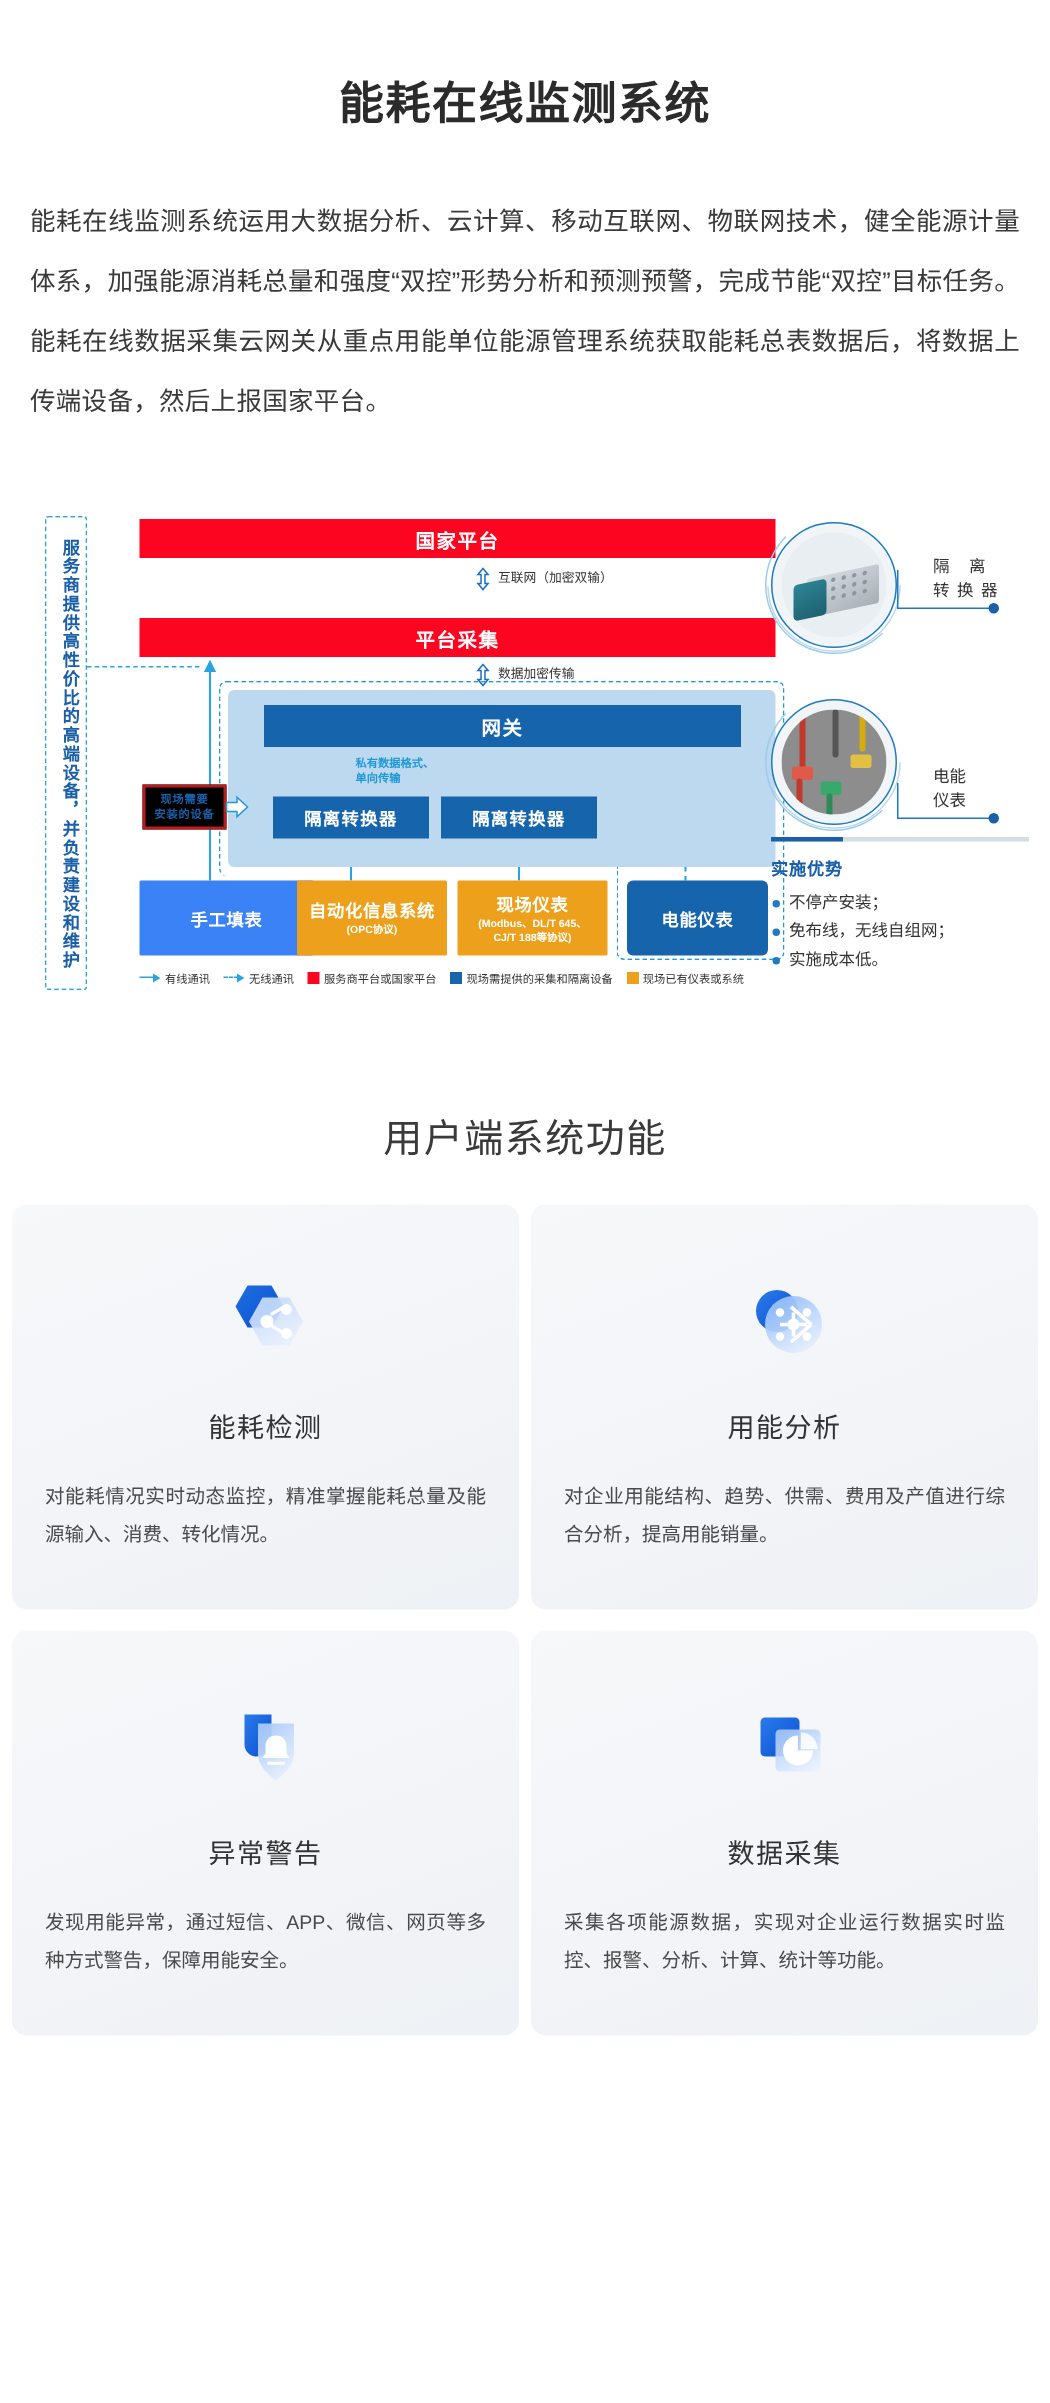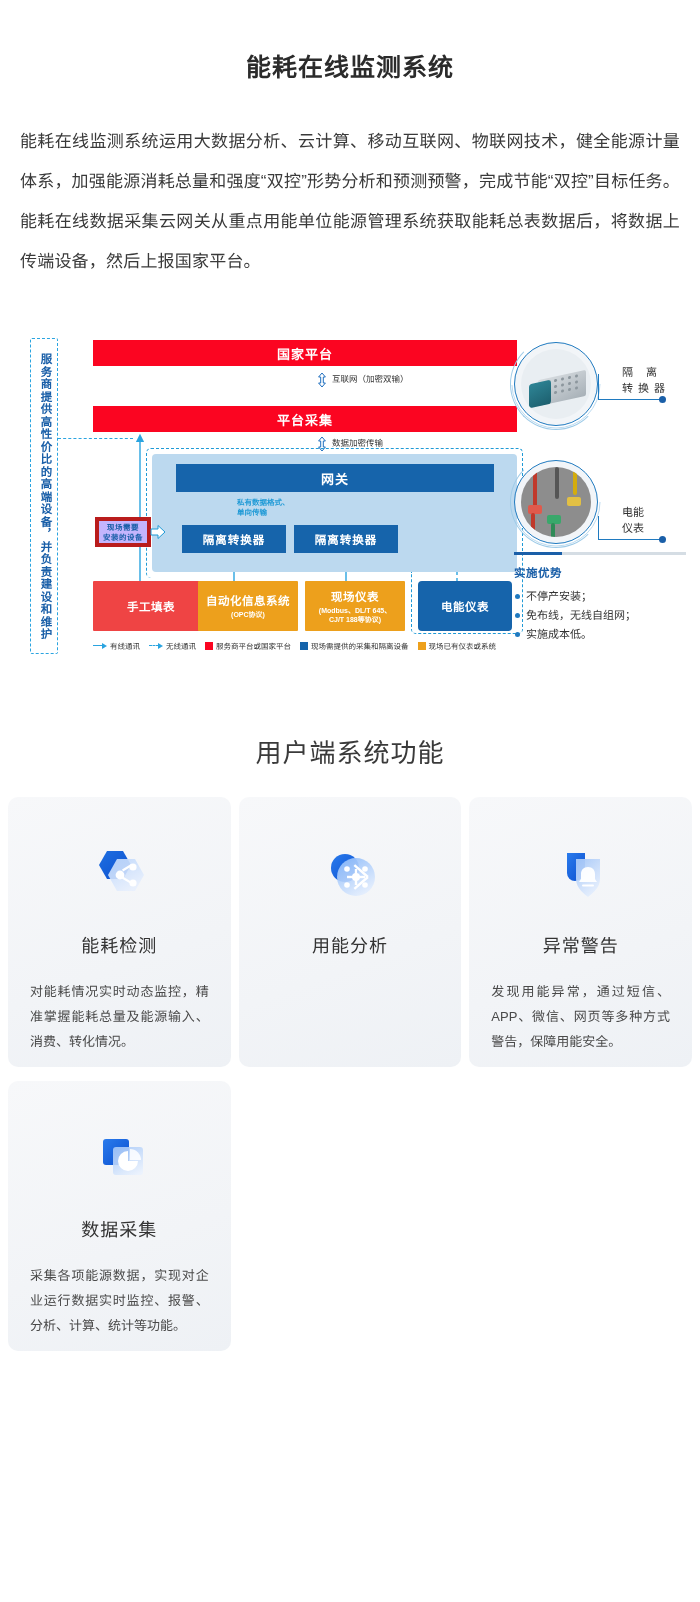--- a/index.html
+++ b/index.html
@@ -9,21 +9,21 @@
     width:700px; height:1602px; position:relative;
     background:#ffffff;
     font-family:"Liberation Sans","DejaVu Sans",sans-serif;
     color:#333;
     overflow:hidden;
   }
 
   
   .page-title{
     text-align:center;
-    font-size:25px;
+    font-size:30px;
     font-weight:bold;
     color:#2b2b2b;
     letter-spacing:1px;
     margin:52px 0 0 0;
     line-height:1.2;
   }
   .intro{
     margin:40px 20px 0 20px;
     font-size:17px;
     line-height:40px;
@@ -129,23 +129,23 @@
   .note-private{
     position:absolute; left:225px; top:172px;
     font-size:7.5px; font-weight:bold; color:#1f9ad6;
     line-height:9.5px;
   }
 
   
   .callout{
     position:absolute; left:83px; top:191px;
     width:56px; height:30px;
-    border:4px solid #b91c1c;
-    background:#c4b5fd;
-    display:flex; align-items:flex-end; justify-content:center;
+    border:2px solid #b91c1c;
+    background:#000000;
+    display:flex; align-items:center; justify-content:center;
     text-align:center;
     font-size:7.5px;
     line-height:10px;
     color:#1a5fa8;
     font-weight:bold;
     letter-spacing:.5px;
   }
   .callout-arrow{
     position:absolute; left:138px; top:198px;
     width:16px; height:16px;
@@ -153,21 +153,21 @@
 
   
   .src-box{
     position:absolute;
     top:255px; height:50px;
     color:#fff;
     display:flex; flex-direction:column; align-items:center; justify-content:center;
     text-align:center;
     border-radius:1px;
   }
-  #src-manual  { left:81px;  width:116px;  background:#ef4444; }
+  #src-manual  { left:81px;  width:116px;  background:#3b82f6; }
   #src-auto    { left:186px; width:100px; background:#eda01c; }
   #src-field   { left:293px; width:100px; background:#eda01c; }
   #src-power   { left:406px; width:94px;  background:#1664ab; border-radius:4px; }
   .src-title{ font-size:11.5px; font-weight:bold; letter-spacing:.5px; }
   .src-sub{ font-size:7px; line-height:9.5px; margin-top:2px; font-weight:bold; }
 
   
   .legend{
     position:absolute; left:81px; top:314px;
     display:flex; align-items:flex-start; gap:9px;
@@ -299,21 +299,21 @@
     text-align:center;
     margin:66px 0 0 0;
     font-size:26px;
     color:#3a3a3a;
     font-weight:normal;
     letter-spacing:1px;
   }
   .cards{
     margin:28px 8px 0 8px;
     display:grid;
-    grid-template-columns:1fr 1fr 1fr;
+    grid-template-columns:1fr 1fr;
     gap:14px 8px;
   }
   .card{
     background:linear-gradient(160deg,#f7f8fa 0%,#f2f4f7 60%,#eef1f5 100%);
     border-radius:10px;
     height:270px;
     padding:44px 22px 0 22px;
     text-align:center;
   }
   .card-icon{
@@ -580,20 +580,21 @@
           <circle cx="33" cy="44" r="2.8"></circle>
           <circle cx="51" cy="44" r="2.8"></circle>
           <rect x="33" y="34.8" width="18" height="2.4"></rect>
           <rect x="40.8" y="28" width="2.4" height="16"></rect>
           <rect x="33" y="27" width="18" height="2.4" transform="rotate(41 42 36)"></rect>
           <rect x="33" y="42.6" width="18" height="2.4" transform="rotate(-41 42 36)"></rect>
         </g>
       </svg>
     </div>
     <div class="card-title">用能分析</div>
+    <div class="card-desc">对企业用能结构、趋势、供需、费用及产值进行综合分析，提高用能销量。</div>
   </div>
 
   <div class="card">
     <div class="card-icon">
       <svg viewBox="0 0 72 72" width="72" height="72">
         <defs>
           <linearGradient id="g3a" x1="0" y1="0" x2="1" y2="1">
             <stop offset="0%" stop-color="#2a7bec"></stop>
               <stop offset="100%" stop-color="#0b4fd0"></stop>
           </linearGradient>

